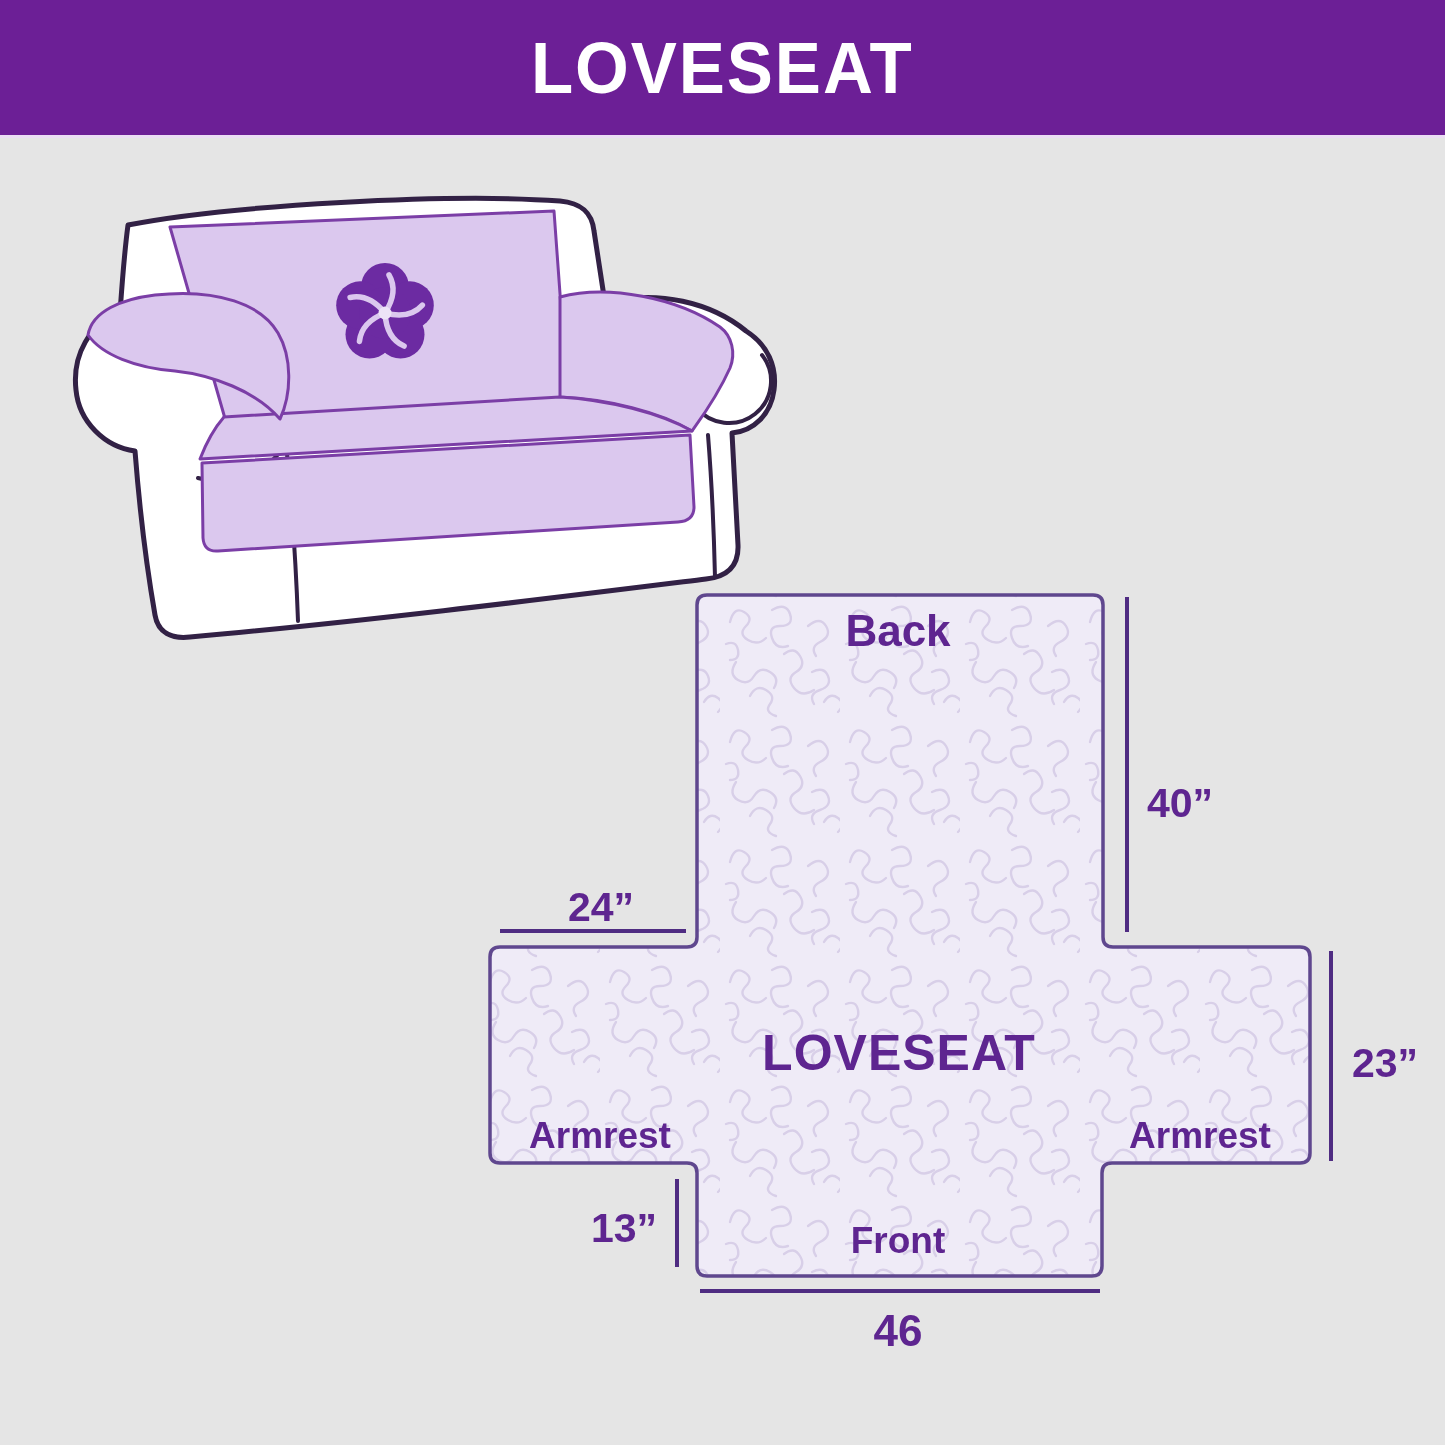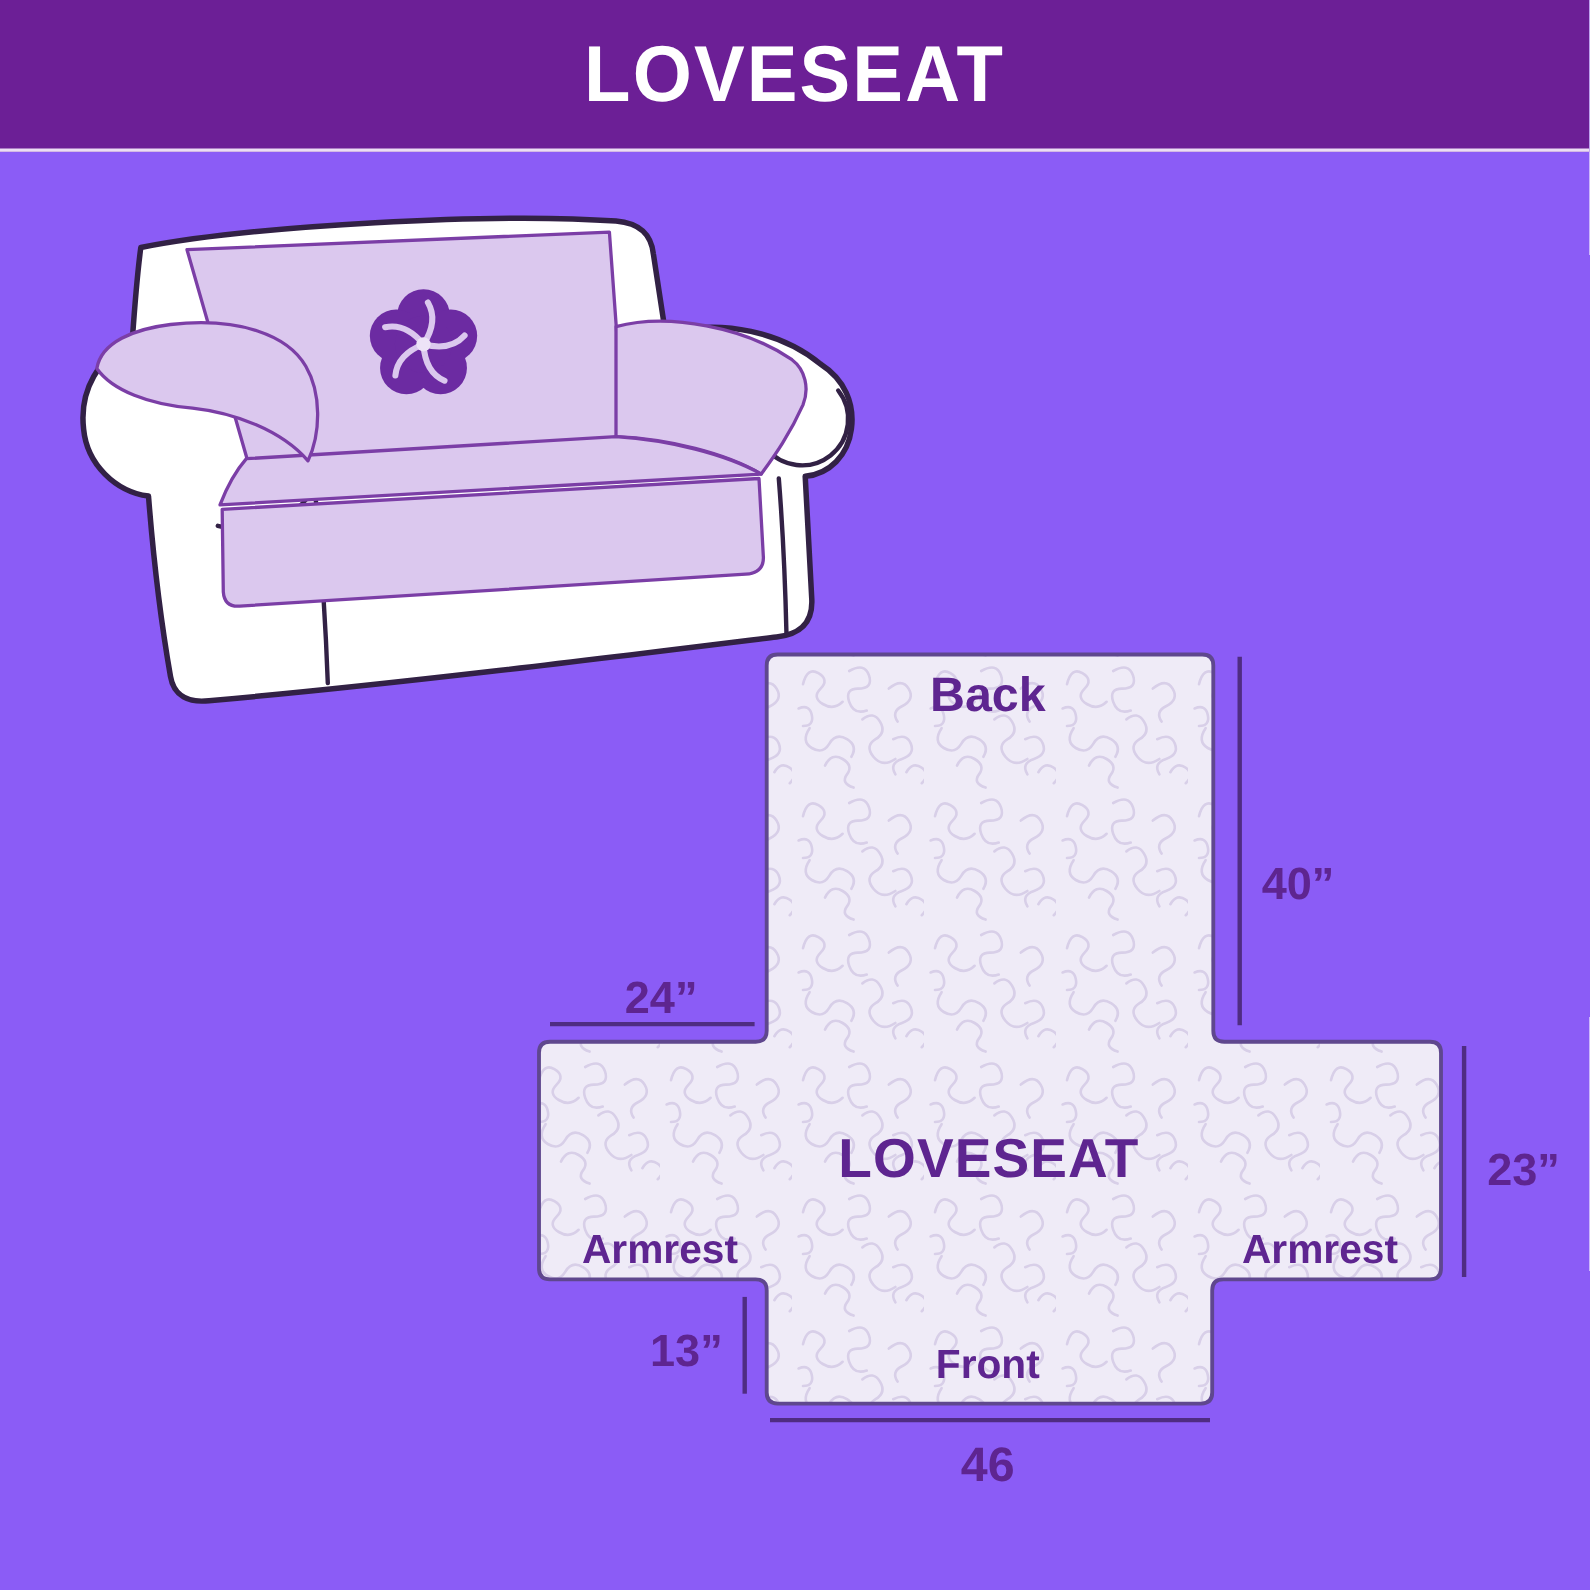--- a/index.html
+++ b/index.html
@@ -1,19 +1,19 @@
 <!DOCTYPE html>
 <html><head>
 <meta charset="utf-8">
 <style>
   html,body{margin:0;padding:0;background:#ffffff;}
   .stage{
     position:relative;
     width:1445px;height:1445px;
-    background:#8b5cf6;
+    background:#e5e5e5;
     overflow:hidden;
     font-family:"Liberation Sans", sans-serif;
   }
   .header-bar{
     position:absolute;left:0;top:0;
     width:1445px;height:135px;
     background:#6C1F96;
     border-bottom:3px solid #EBDDF4;
     display:flex;align-items:center;justify-content:center;
   }

